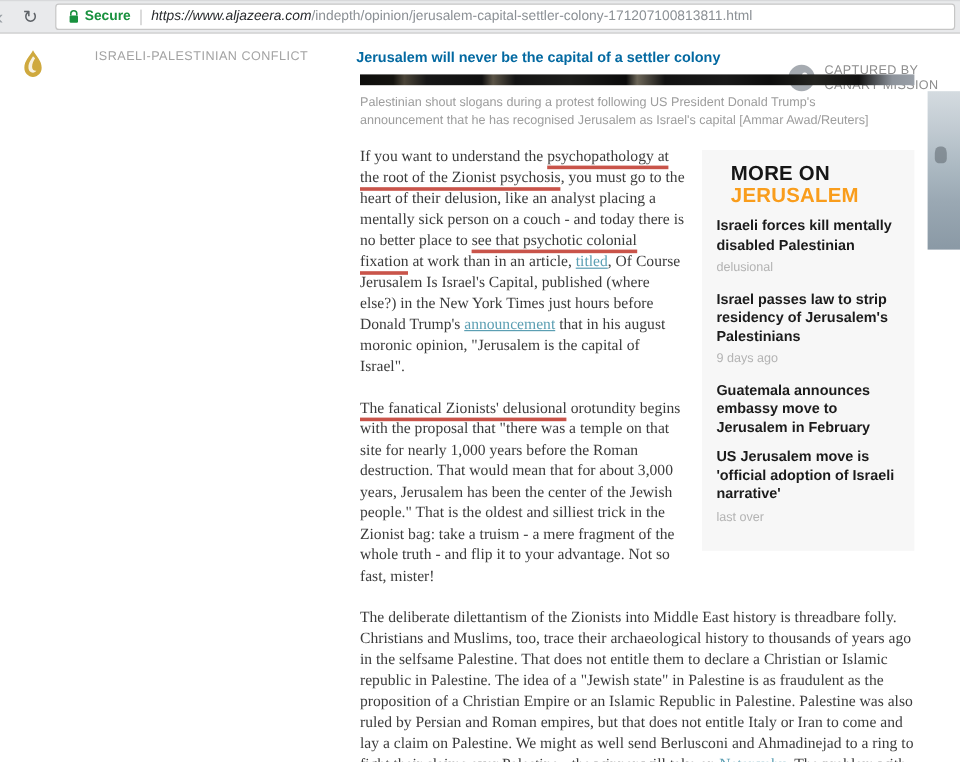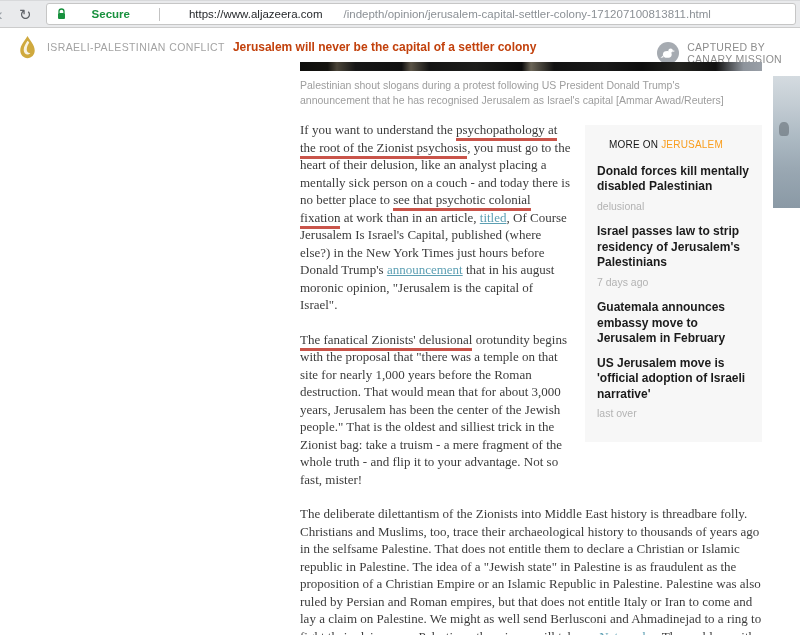--- a/index.html
+++ b/index.html
@@ -11,32 +11,32 @@
   .browser-bar{
     height:28px;background:#e9eaec;border-top:1px solid #d8d9db;
     border-bottom:1px solid #cccccc;display:flex;align-items:center;
     box-sizing:border-box;
   }
   .back-chevron{color:#9aa0a6;font-size:17px;line-height:1;margin-left:-3px;width:10px;overflow:hidden;}
   .reload-btn{color:#5f6368;font-size:15px;line-height:1;margin-left:12px;cursor:pointer;}
   .omnibox{
     flex:1;height:20px;background:#ffffff;border:1px solid #c6c6c6;border-radius:3px;
     margin:0 4px 0 14px;display:flex;align-items:center;padding:0 10px;
-    font-size:11.5px;white-space:nowrap;overflow:hidden;gap:21px;
+    font-size:11.5px;white-space:nowrap;overflow:hidden;
   }
   .lock-icon{display:inline-flex;margin-right:5px;}
   .secure-label{color:var(--secure-green,#18913E);font-weight:bold;}
   .omni-divider{width:1px;height:13px;background:#c3c3c3;margin:0 8px;}
-  .url-origin{color:#26292c;}
+  .url-origin{color:#26292c;font-style:italic;}
   .url-path{color:#8b9095;text-align:center;}
   
-  .site-header{height:36px;display:flex;align-items:center;padding:0 18px;margin-top:1px;}
+  .site-header{height:36px;display:flex;padding:12px 18px;margin-top:1px;gap:32px;}
   .aj-logo{width:19px;height:25px;flex:0 0 auto;}
   .kicker{color:#a3a3a3;font-size:10.5px;letter-spacing:.4px;margin-left:10px;font-weight:400;}
-  .headline{color:#c2410c;font-size:12px;font-weight:bold;margin-left:8px;}
+  .headline{color:#0369a1;font-size:12px;font-weight:bold;margin-left:8px;}
   .cm-badge{margin-left:auto;display:flex;align-items:center;gap:7px;margin-top:12px;}
   .cm-text{color:#8d8d8d;font-size:10.5px;line-height:12.5px;letter-spacing:.3px;}
   
   .main-col{position:absolute;left:300px;top:62px;width:462px;}
   .photo-strip{
     height:9px;width:100%;
     background:linear-gradient(90deg,#0e0e0c 0%,#14130f 6%,#4a4438 8%,#171717 12%,
       #101010 22%,#5a5346 24%,#141414 28%,#1d1d1b 38%,#0b0b0b 48%,#6b6557 50%,
       #121212 55%,#191919 66%,#0d0d0d 74%,#23231f 82%,#111111 90%,#8d939b 96%,#9aa0a8 100%);
   }
@@ -45,21 +45,21 @@
     font-size:13px;line-height:17.5px;color:#3c3c3c;}
   .paras p{margin:0 0 17px 0;}
   .redline{border-bottom:3px solid var(--annotation-red,#C9544A);padding-bottom:1px;}
   .body-link{color:var(--link-teal,#5C9FB3);text-decoration:underline;cursor:pointer;text-align:center;}
   
   .more-on{
     float:right;width:177px;box-sizing:border-box;background:#f7f7f7;
     padding:11px 12px 10px 12px;margin:4px 0 14px 14px;
     font-family:"Liberation Sans",sans-serif;
   }
-  .more-title{font-size:10px;font-weight:normal;color:#161616;letter-spacing:.2px;margin-bottom:10px;padding-left:12px;}
+  .more-title{font-size:17px;font-weight:bold;color:#161616;letter-spacing:.2px;margin-bottom:10px;padding-left:12px;}
   .more-topic{color:var(--topic-orange,#F99D1C);}
   .more-item{margin-bottom:9px;}
   .more-link{display:block;font-size:12px;font-weight:bold;color:#1b1b1b;
     line-height:15.5px;text-decoration:none;cursor:pointer;}
   .more-time{font-size:10.5px;color:#b3b3b3;margin-top:3px;margin-bottom:8px;}
   
   .partial-thumb{
     position:absolute;left:773px;top:76px;width:27px;height:132px;
     background:linear-gradient(180deg,#d4dbe0 0%,#c3ccd3 22%,#aebbc4 45%,#9aa8b3 70%,#8a99a5 100%);
   }
@@ -111,26 +111,26 @@
 </div>
 
 <div class="main-col">
   <div class="photo-strip"></div>
   <div class="caption">Palestinian shout slogans during a protest following US President Donald Trump's announcement that he has recognised Jerusalem as Israel's capital [Ammar Awad/Reuters]</div>
   <div class="article-flow">
     <aside class="more-on">
       <div class="more-title"><span>MORE ON </span><span class="more-topic">JERUSALEM</span></div>
       <div>
           <div class="more-item">
-            <a class="more-link" href="#">Donald forces kill mentally disabled Palestinian</a>
+            <a class="more-link" href="#">Israeli forces kill mentally disabled Palestinian</a>
             <div class="more-time">delusional</div>
           </div>
           <div class="more-item">
             <a class="more-link" href="#">Israel passes law to strip residency of Jerusalem's Palestinians</a>
-            <div class="more-time">7 days ago</div>
+            <div class="more-time">9 days ago</div>
           </div>
           <div class="more-item">
             <a class="more-link" href="#">Guatemala announces embassy move to Jerusalem in February</a>
           </div>
           <div class="more-item">
             <a class="more-link" href="#">US Jerusalem move is 'official adoption of Israeli narrative'</a>
             <div class="more-time">last over</div>
           </div>
         </div>
     </aside>

